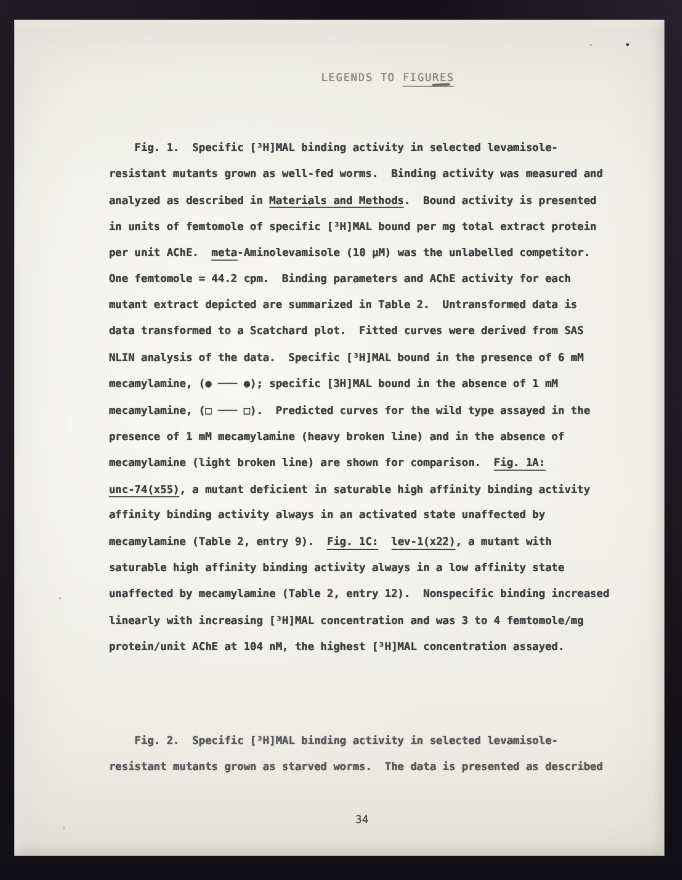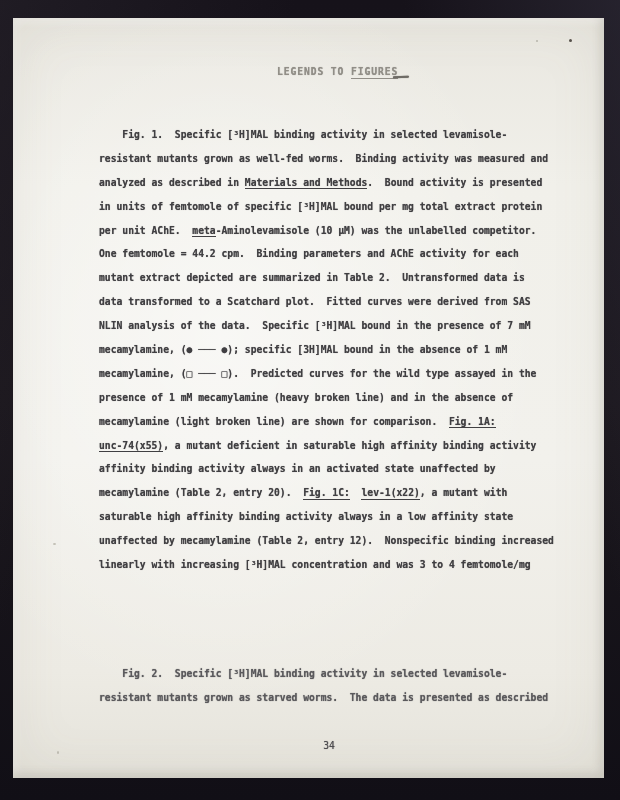--- a/index.html
+++ b/index.html
@@ -27,22 +27,22 @@
       inset 2px 3px 8px rgba(255,255,255,0.45),
       inset 0 0 55px rgba(128,118,98,0.10);
   }
   .line{
     white-space:pre;
     height:23.9px;line-height:23.9px;
     font-size:9.7px;
   }
   .u{border-bottom:1.2px solid currentColor;padding-bottom:0.5px;}
   .title{
-    position:absolute;left:264px;top:42px;
-    color:#918e87;letter-spacing:0.9px;font-weight:bold;
+    position:absolute;left:279px;top:42px;
+    color:#918e87;letter-spacing:0.9px;font-weight:normal;
     text-shadow:0 0 0.8px rgba(120,118,112,0.8);
   }
   .body-col{position:absolute;left:86px;width:478px;}
   .para1{
     top:105px;color:#403f42;font-weight:bold;
     text-shadow:0 0 0.7px rgba(70,68,70,0.75);
   }
   .para2{
     top:644px;color:#5a595c;font-weight:bold;
     text-shadow:0 0 1px rgba(98,96,98,0.9);
@@ -77,31 +77,32 @@
 
     <div class="body-col para1">
         <div class="line"><span>    Fig. 1.  Specific [³H]MAL binding activity in selected levamisole-</span></div>
         <div class="line"><span>resistant mutants grown as well-fed worms.  Binding activity was measured and</span></div>
         <div class="line"><span>analyzed as described in </span><span class="u">Materials and Methods</span><span>.  Bound activity is presented</span></div>
         <div class="line"><span>in units of femtomole of specific [³H]MAL bound per mg total extract protein</span></div>
         <div class="line"><span>per unit AChE.  </span><span class="u">meta</span><span>-Aminolevamisole (10 µM) was the unlabelled competitor.</span></div>
         <div class="line"><span>One femtomole = 44.2 cpm.  Binding parameters and AChE activity for each</span></div>
         <div class="line"><span>mutant extract depicted are summarized in Table 2.  Untransformed data is</span></div>
         <div class="line"><span>data transformed to a Scatchard plot.  Fitted curves were derived from SAS</span></div>
-        <div class="line"><span>NLIN analysis of the data.  Specific [³H]MAL bound in the presence of 7 mM</span></div>
+        <div class="line"><span>NLIN analysis of the data.  Specific [³H]MAL bound in the presence of 6 mM</span></div>
         <div class="line"><span>mecamylamine, (● ─── ●); specific [3H]MAL bound in the absence of 1 mM</span></div>
         <div class="line"><span>mecamylamine, (□ ─── □).  Predicted curves for the wild type assayed in the</span></div>
         <div class="line"><span>presence of 1 mM mecamylamine (heavy broken line) and in the absence of</span></div>
         <div class="line"><span>mecamylamine (light broken line) are shown for comparison.  </span><span class="u">Fig. 1A:</span></div>
         <div class="line"><span class="u">unc-74(x55)</span><span>, a mutant deficient in saturable high affinity binding activity</span></div>
         <div class="line"><span>affinity binding activity always in an activated state unaffected by</span></div>
-        <div class="line"><span>mecamylamine (Table 2, entry 20).  </span><span class="u">Fig. 1C:</span><span>  </span><span class="u">lev-1(x22)</span><span>, a mutant with</span></div>
+        <div class="line"><span>mecamylamine (Table 2, entry 9).  </span><span class="u">Fig. 1C:</span><span>  </span><span class="u">lev-1(x22)</span><span>, a mutant with</span></div>
         <div class="line"><span>saturable high affinity binding activity always in a low affinity state</span></div>
         <div class="line"><span>unaffected by mecamylamine (Table 2, entry 12).  Nonspecific binding increased</span></div>
         <div class="line"><span>linearly with increasing [³H]MAL concentration and was 3 to 4 femtomole/mg</span></div>
+        <div class="line"><span>protein/unit AChE at 104 nM, the highest [³H]MAL concentration assayed.</span></div>
       </div>
 
     <div class="body-col para2">
         <div class="line"><span>    Fig. 2.  Specific [³H]MAL binding activity in selected levamisole-</span></div>
         <div class="line"><span>resistant mutants grown as starved worms.  The data is presented as described</span></div>
       </div>
 
     <div class="pagenum">34</div>
 
     <div class="artifact dot1"></div>

